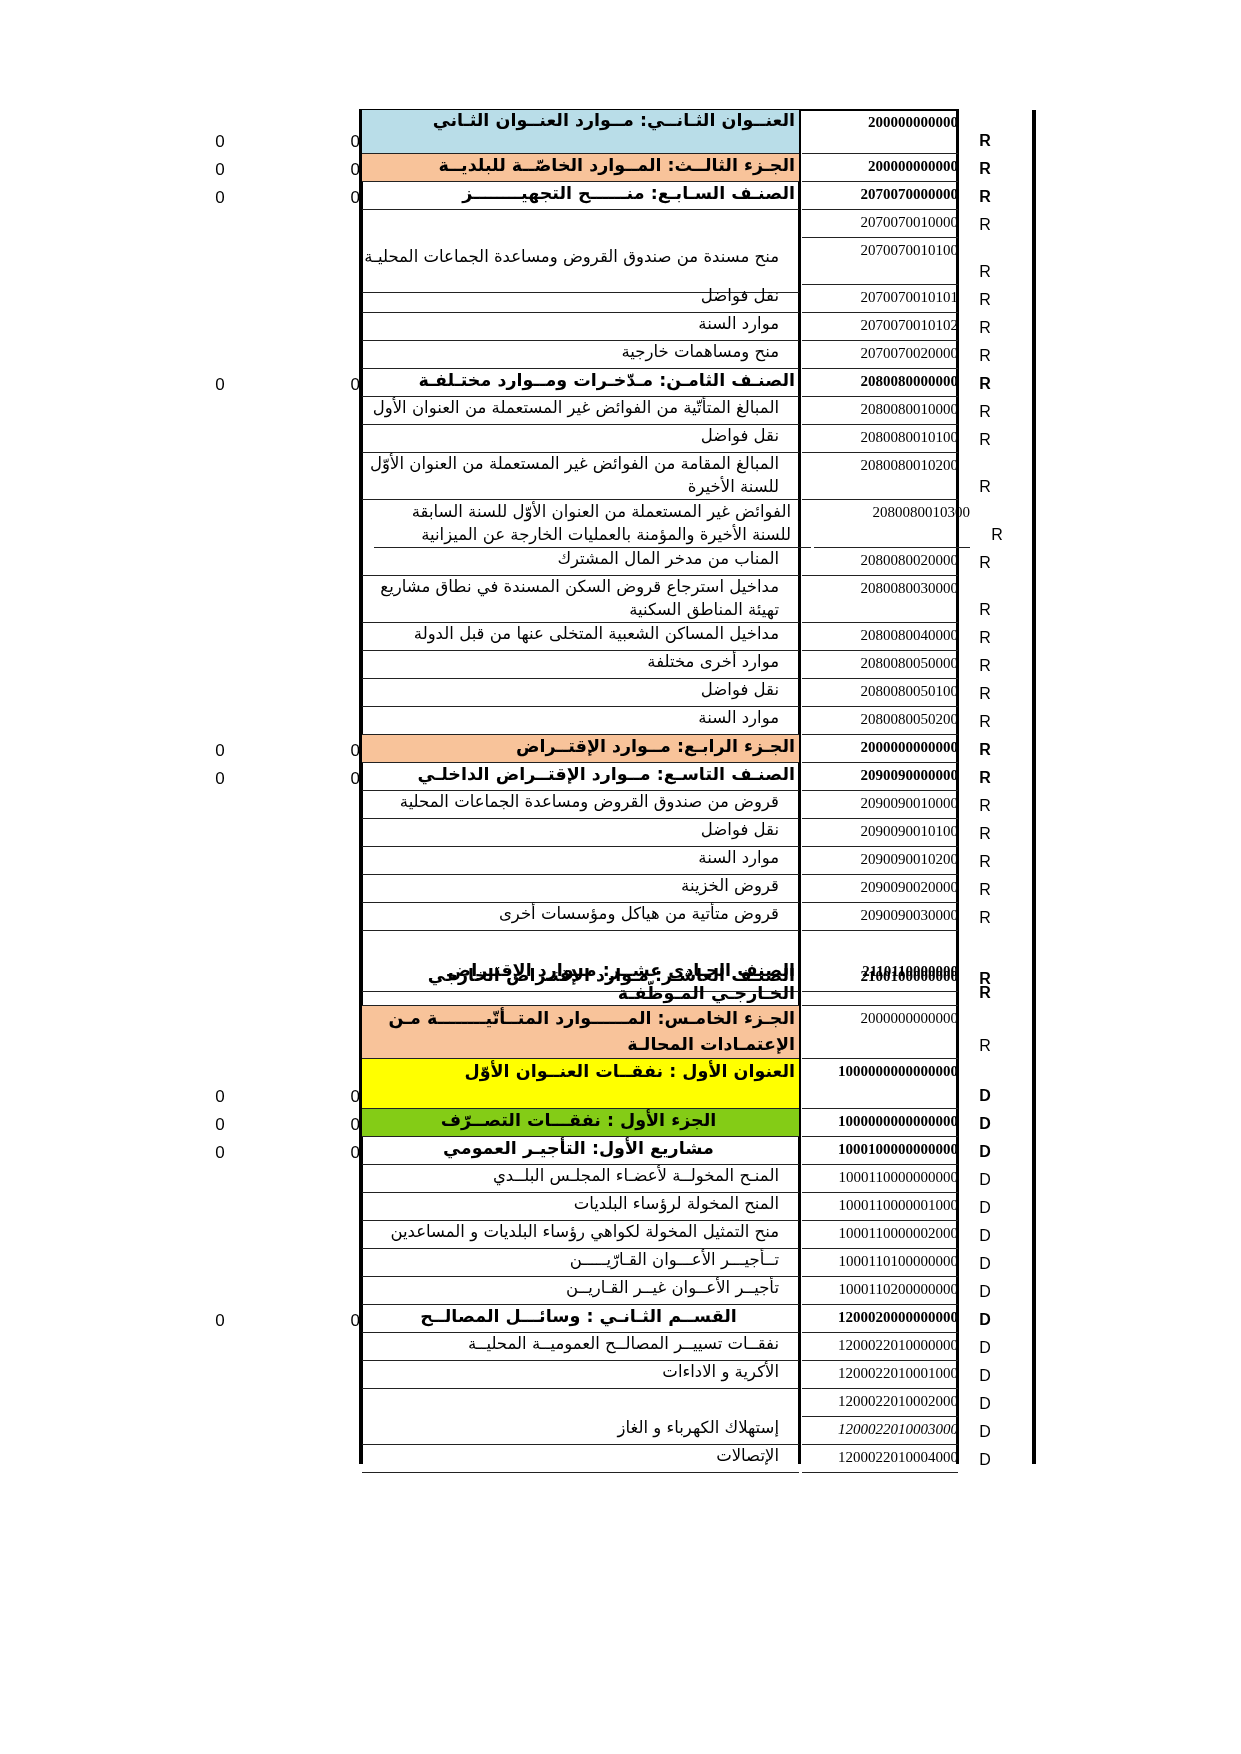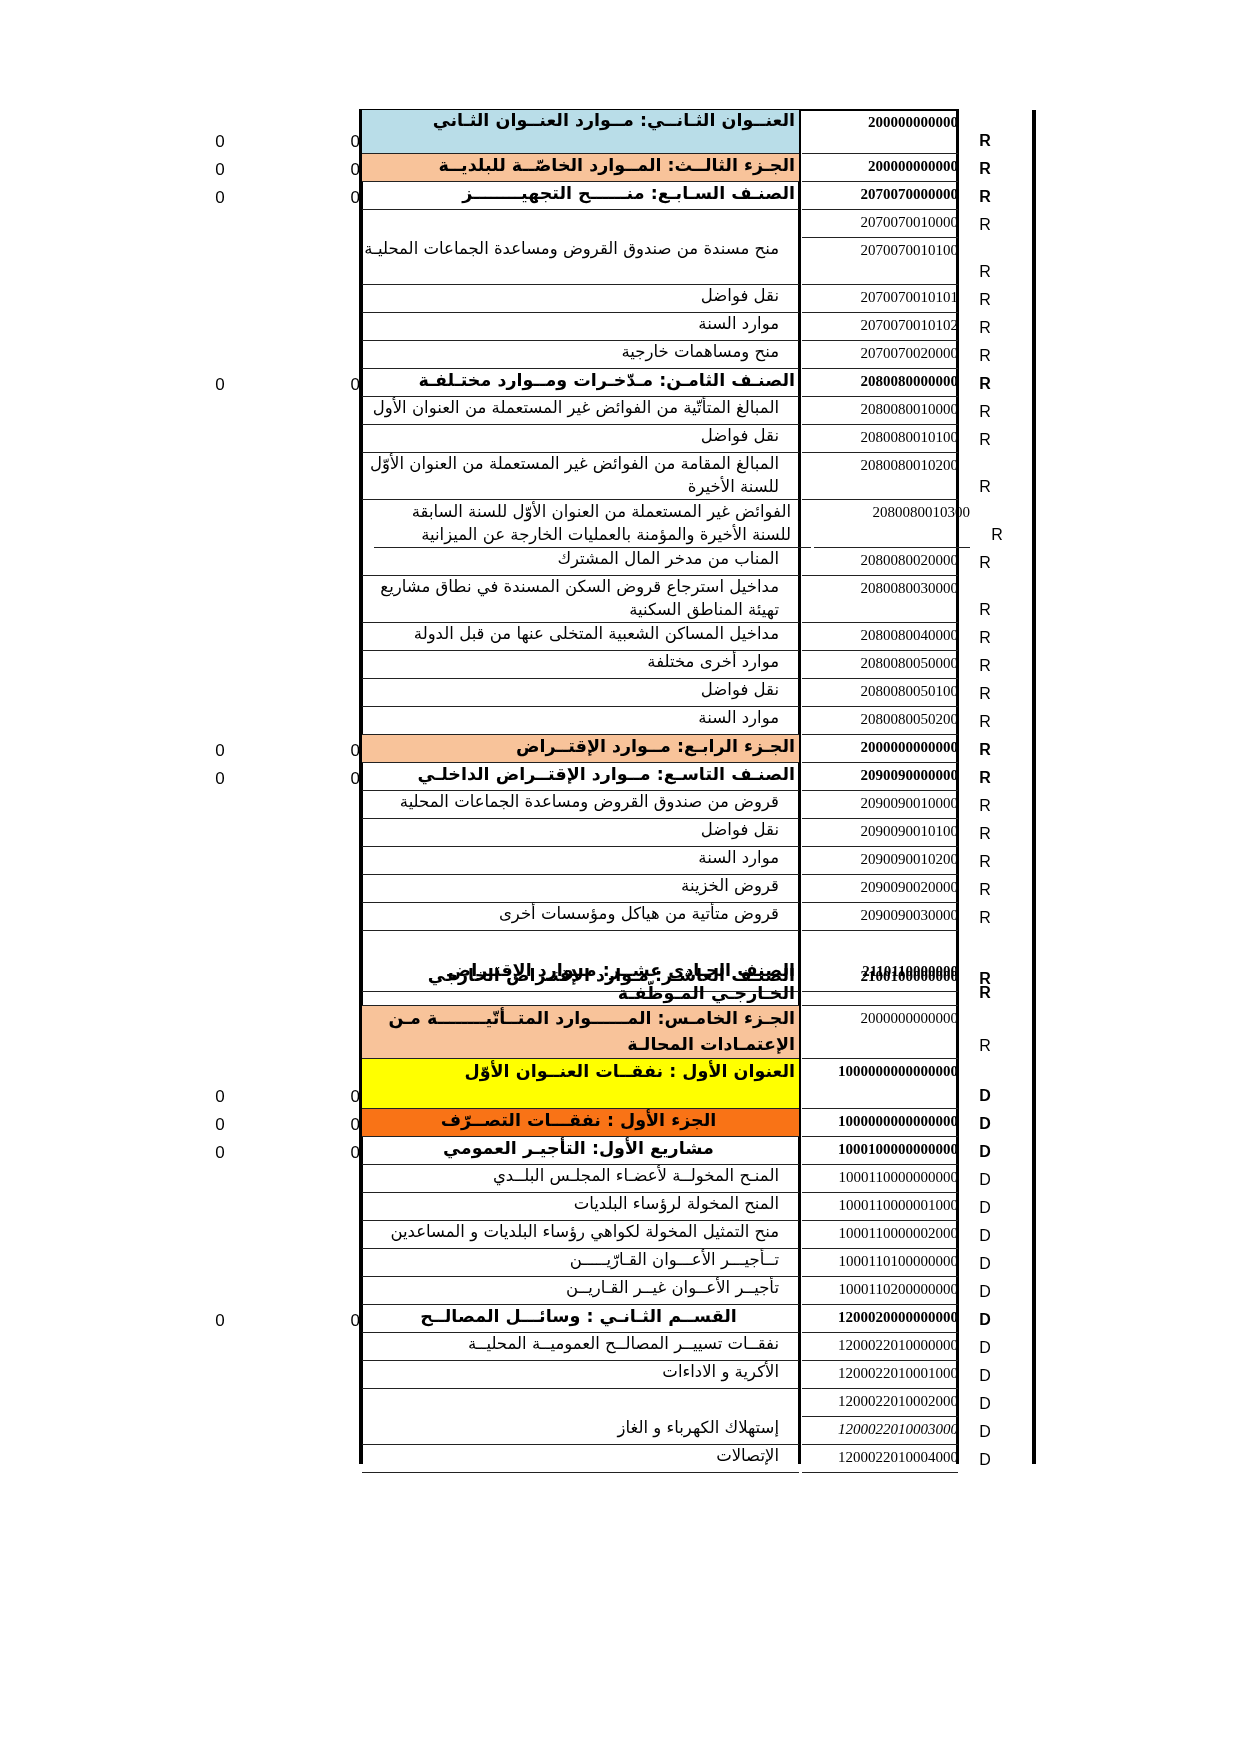--- a/index.html
+++ b/index.html
@@ -15,21 +15,21 @@
   .code { position:absolute; left:802px; width:156px; box-sizing:border-box; border-bottom:1.5px solid #222; text-align:right; font-family:"Liberation Serif", serif; font-size:15px; padding-right:0; color:#000; line-height:18px; padding-top:3px; white-space:nowrap; overflow:hidden; }
   .code.bold { font-weight:bold; }
   .code.long { text-align:right; direction:rtl; }
   .code.long span { direction:ltr; unicode-bidi:bidi-override; }
   .flag { position:absolute; left:965px; width:40px; text-align:center; font-family:"Liberation Sans", sans-serif; font-size:16px; color:#000; }
   .flag.bold { font-weight:bold; }
   .vline { position:absolute; background:#000; }
   .bg-blue { background:#b9dde8; }
   .bg-orange { background:#f8c39a; }
   .bg-yellow { background:#ffff00; }
-  .bg-green { background:#f97316; }
+  .bg-green { background:#84cc16; }
 </style>
 </head>
 <body>
 
 <div class="sheet" id="sheet">
   <div class="vline" style="left:359px; top:110px; width:4px; height:1354px;"></div>
   <div class="vline" style="left:798px; top:110px; width:3px; height:1354px;"></div>
   <div class="vline" style="left:956px; top:110px; width:3px; height:1354px;"></div>
   <div class="vline" style="left:1032px; top:110px; width:4px; height:1354px;"></div>
   <div class="vline" style="left:359px; top:109px; width:600px; height:2px;"></div>
@@ -56,21 +56,21 @@
   </div>
     <div class="row" style="top: 210px; height: 28px;">
     <span class="z1" style="top: 6px;"></span>
     <span class="z2" style="top: 6px;"></span>
     <div class="code" style="top: 0px; height: 28px;">2070070010000</div>
     <span class="flag" style="top: 6px;">R</span>
   </div>
     <div class="row" style="top: 238px; height: 47px;">
     <span class="z1" style="top: 25px;"></span>
     <span class="z2" style="top: 25px;"></span>
-    <div class="label indent" style="top: 0px; height: 47px; line-height: 22.5px;">منح مسندة من صندوق القروض ومساعدة الجماعات المحليـة</div>
+    <div class="label indent" style="top: 8px; height: 47px; line-height: 22.5px;">منح مسندة من صندوق القروض ومساعدة الجماعات المحليـة</div>
     <div class="code" style="top: 0px; height: 47px;">2070070010100</div>
     <span class="flag" style="top: 25px;">R</span>
   </div>
     <div class="row" style="top: 285px; height: 28px;">
     <span class="z1" style="top: 6px;"></span>
     <span class="z2" style="top: 6px;"></span>
     <div class="label indent" style="top: 0px; height: 28px;">نقل فواضل</div>
     <div class="code" style="top: 0px; height: 28px;">2070070010101</div>
     <span class="flag" style="top: 6px;">R</span>
   </div>

